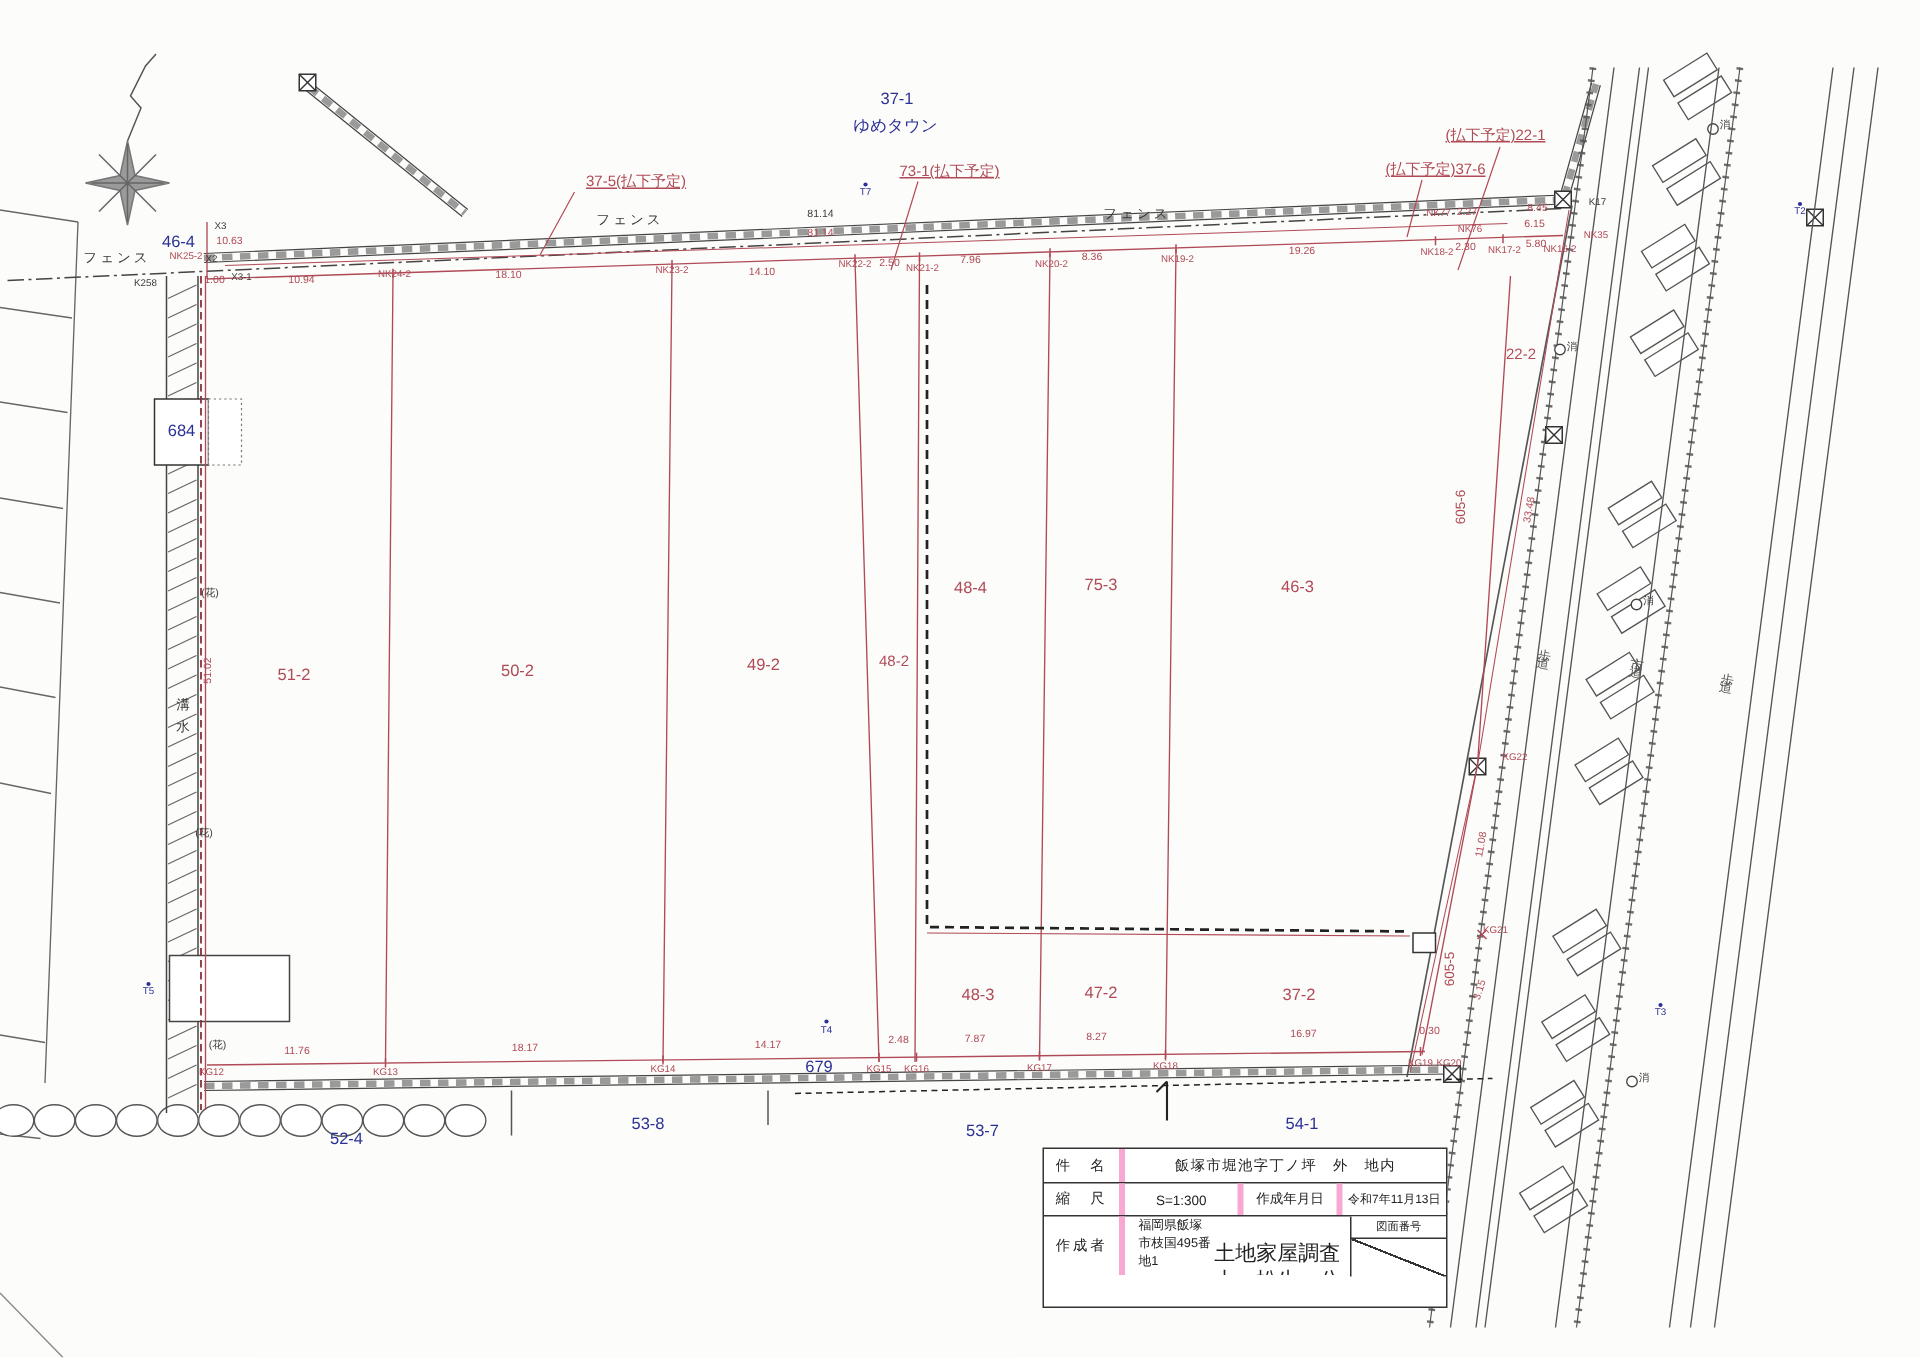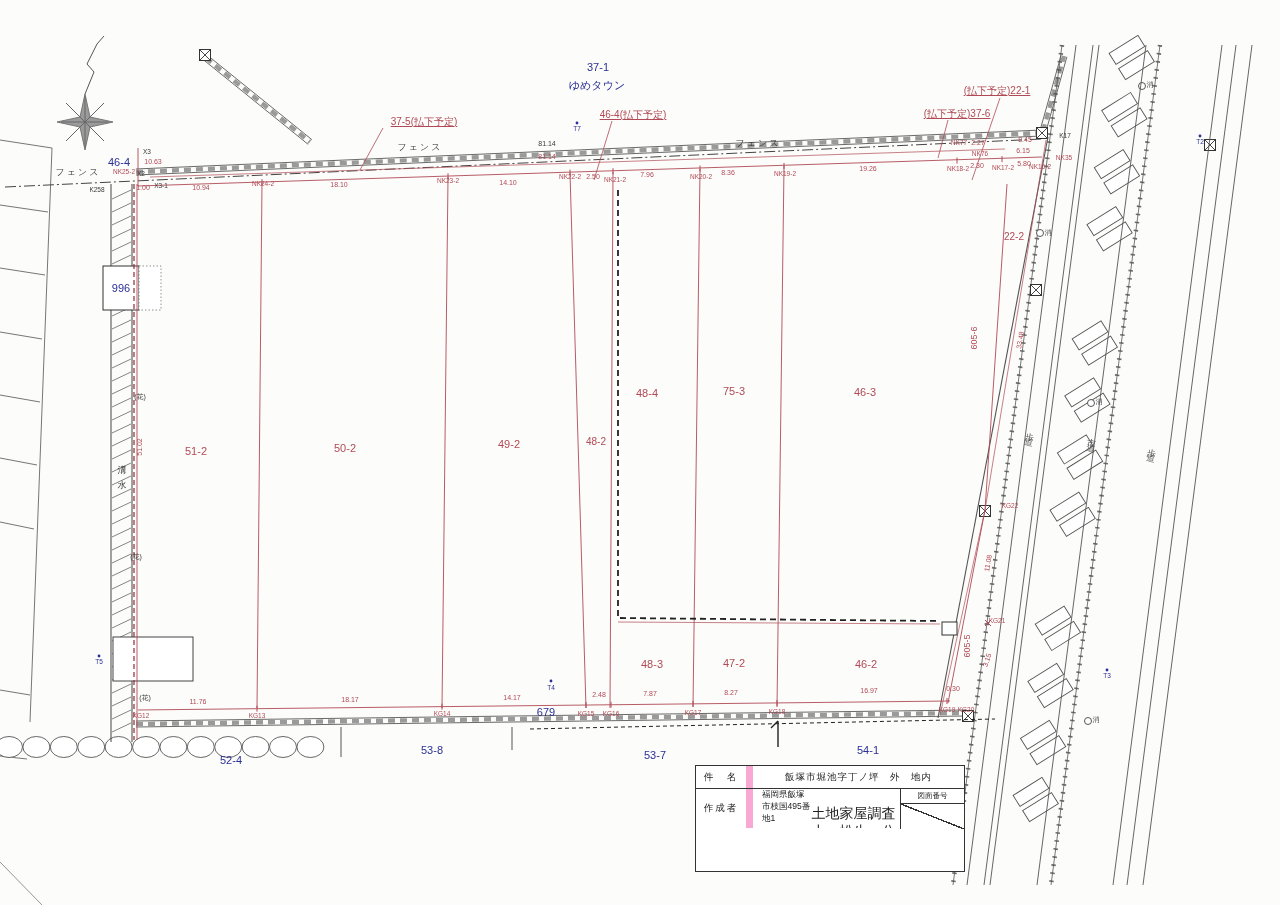--- a/index.html
+++ b/index.html
@@ -10,21 +10,21 @@
   .red{color:#b04a56;} .blue{color:#2b3096;} .blk{color:#3a3a3a;} .gray{color:#555;}
   .s6{font-size:6.5px;} .s7{font-size:7px;} .s9{font-size:9px;}
   .s10{font-size:10px;text-align:center;} .s11{font-size:11px;}
   .ul{text-decoration:underline;}
   .vert{writing-mode:vertical-rl;letter-spacing:5px;}
   .titleblock{position:absolute;box-sizing:border-box;border:1.6px solid #333;background:#fff;z-index:10;
               color:#222;}
   .titleblock *{box-sizing:border-box;}
   .tb-row{display:flex;border-top:1px solid #333;}
   .tb-row:first-child{border-top:none;}
-  .tb-cell{display:flex;align-items:center;justify-content:center;border-left:7px solid #f9a8d4;overflow:hidden;}
+  .tb-cell{display:flex;align-items:center;justify-content:center;border-left:4px solid #f9a8d4;overflow:hidden;}
   .tb-cell:first-child{border-left:none;}
   .tb-label{font-size:9.5px;letter-spacing:2px;font-family:Liberation Mono, monospace;}
   .corner-box{position:absolute;right:0;top:0;width:64px;height:15px;border-left:1px solid #333;
               border-bottom:1px solid #333;font-size:7.5px;display:flex;align-items:center;justify-content:center;background:#fff;}
   .corner-diag{position:absolute;right:0;top:15px;width:64px;height:25px;border-left:1px solid #333;
                background:linear-gradient(to right top,transparent 48.5%,#333 48.5%,#333 51.5%,transparent 51.5%);}
 </style>
 </head>
 <body>
 
@@ -250,43 +250,43 @@
     <rect x="942" y="622" width="15" height="13" fill="#fff" stroke="#333" stroke-width="1"></rect>
     <path d="M985,620 L991,626 M991,620 L985,626" stroke="#b04a56" stroke-width="1"></path>
   </g>
 </svg>
 
 <div>
 
   <span class="lbl blue s11" style="left:598px;top:67px">37-1</span>
   <span class="lbl blue s11" style="left:597px;top:85px">ゆめタウン</span>
   <span class="lbl blue s11" style="left:119px;top:162px">46-4</span>
-  <span class="lbl blue s11" style="left:121px;top:288px">996</span>
+  <span class="lbl blue s11" style="left:121px;top:288px">684</span>
   <span class="lbl blue s11" style="left:546px;top:712px">679</span>
   <span class="lbl blue s11" style="left:231px;top:760px">52-4</span>
   <span class="lbl blue s11" style="left:432px;top:750px">53-8</span>
   <span class="lbl blue s11" style="left:655px;top:755px">53-7</span>
   <span class="lbl blue s11" style="left:868px;top:750px">54-1</span>
 
   <span class="lbl red s11" style="left:196px;top:451px">51-2</span>
   <span class="lbl red s11" style="left:345px;top:448px">50-2</span>
   <span class="lbl red s11" style="left:509px;top:444px">49-2</span>
   <span class="lbl red s10" style="left:596px;top:442px">48-2</span>
   <span class="lbl red s11" style="left:647px;top:393px">48-4</span>
   <span class="lbl red s11" style="left:734px;top:391px">75-3</span>
   <span class="lbl red s11" style="left:865px;top:392px">46-3</span>
   <span class="lbl red s11" style="left:652px;top:664px">48-3</span>
   <span class="lbl red s11" style="left:734px;top:663px">47-2</span>
-  <span class="lbl red s11" style="left:866px;top:664px">46-2</span>
+  <span class="lbl red s11" style="left:866px;top:664px">37-2</span>
   <span class="lbl red s10" style="left:1014px;top:237px">22-2</span>
   <span class="lbl red s9" style="left:974px;top:338px;transform:translate(-50%,-50%) rotate(-90deg)">605-6</span>
   <span class="lbl red s9" style="left:967px;top:646px;transform:translate(-50%,-50%) rotate(-90deg)">605-5</span>
 
   <span class="lbl red s10 ul" style="left:424px;top:122px">37-5(払下予定)</span>
-  <span class="lbl red s10 ul" style="left:633px;top:115px">46-4(払下予定)</span>
+  <span class="lbl red s10 ul" style="left:633px;top:115px">73-1(払下予定)</span>
   <span class="lbl red s10 ul" style="left:997px;top:91px">(払下予定)22-1</span>
   <span class="lbl red s10 ul" style="left:957px;top:114px">(払下予定)37-6</span>
 
   <span class="lbl blk s9" style="left:78px;top:172px;letter-spacing:2px">フェンス</span>
   <span class="lbl blk s9" style="left:420px;top:147px;letter-spacing:2px">フェンス</span>
   <span class="lbl blk s9" style="left:758px;top:143px;letter-spacing:2px">フェンス</span>
 
   <span class="lbl blk s9" style="left:122px;top:470px">溝</span>
   <span class="lbl blk s9" style="left:122px;top:485px">水</span>
   <span class="lbl blk s7" style="left:140px;top:396px">(花)</span>
@@ -369,20 +369,26 @@
   <span class="lbl red s7" style="left:1020px;top:340px;transform:translate(-50%,-50%) rotate(-80deg)">33.48</span>
   <span class="lbl red s7" style="left:988px;top:563px;transform:translate(-50%,-50%) rotate(-80deg)">11.08</span>
   <span class="lbl red s7" style="left:987px;top:660px;transform:translate(-50%,-50%) rotate(-72deg)">3.15</span>
 </div>
 
 <div class="titleblock" style="left:695px;top:765px;width:270px;height:107px">
   <div class="tb-row" style="height:22px">
     <div class="tb-cell tb-label" style="width:50px">件　名</div>
     <div class="tb-cell" style="flex:1;font-size:9.5px;letter-spacing:1px">飯塚市堀池字丁ノ坪　外　地内</div>
   </div>
+  <div class="tb-row" style="height:22px">
+    <div class="tb-cell tb-label" style="width:50px">縮　尺</div>
+    <div class="tb-cell" style="width:79px;font-size:9px">S=1:300</div>
+    <div class="tb-cell" style="width:66px;font-size:9px">作成年月日</div>
+    <div class="tb-cell" style="flex:1;font-size:8px">令和7年11月13日</div>
+  </div>
   <div class="tb-row" style="height:40px;position:relative">
     <div class="tb-cell tb-label" style="width:50px">作成者</div>
     <div class="tb-cell" style="flex:1;flex-direction:row;align-items:flex-start;justify-content:center;padding-left:9px;padding-right:66px">
       <div style="font-size:8.5px">福岡県飯塚市枝国495番地1</div>
       <div style="font-size:14px;margin-top:16px">土地家屋調査士　松生　公一</div>
     </div>
     <div class="corner-box">図面番号</div>
     <div class="corner-diag"></div>
   </div>
 </div>

